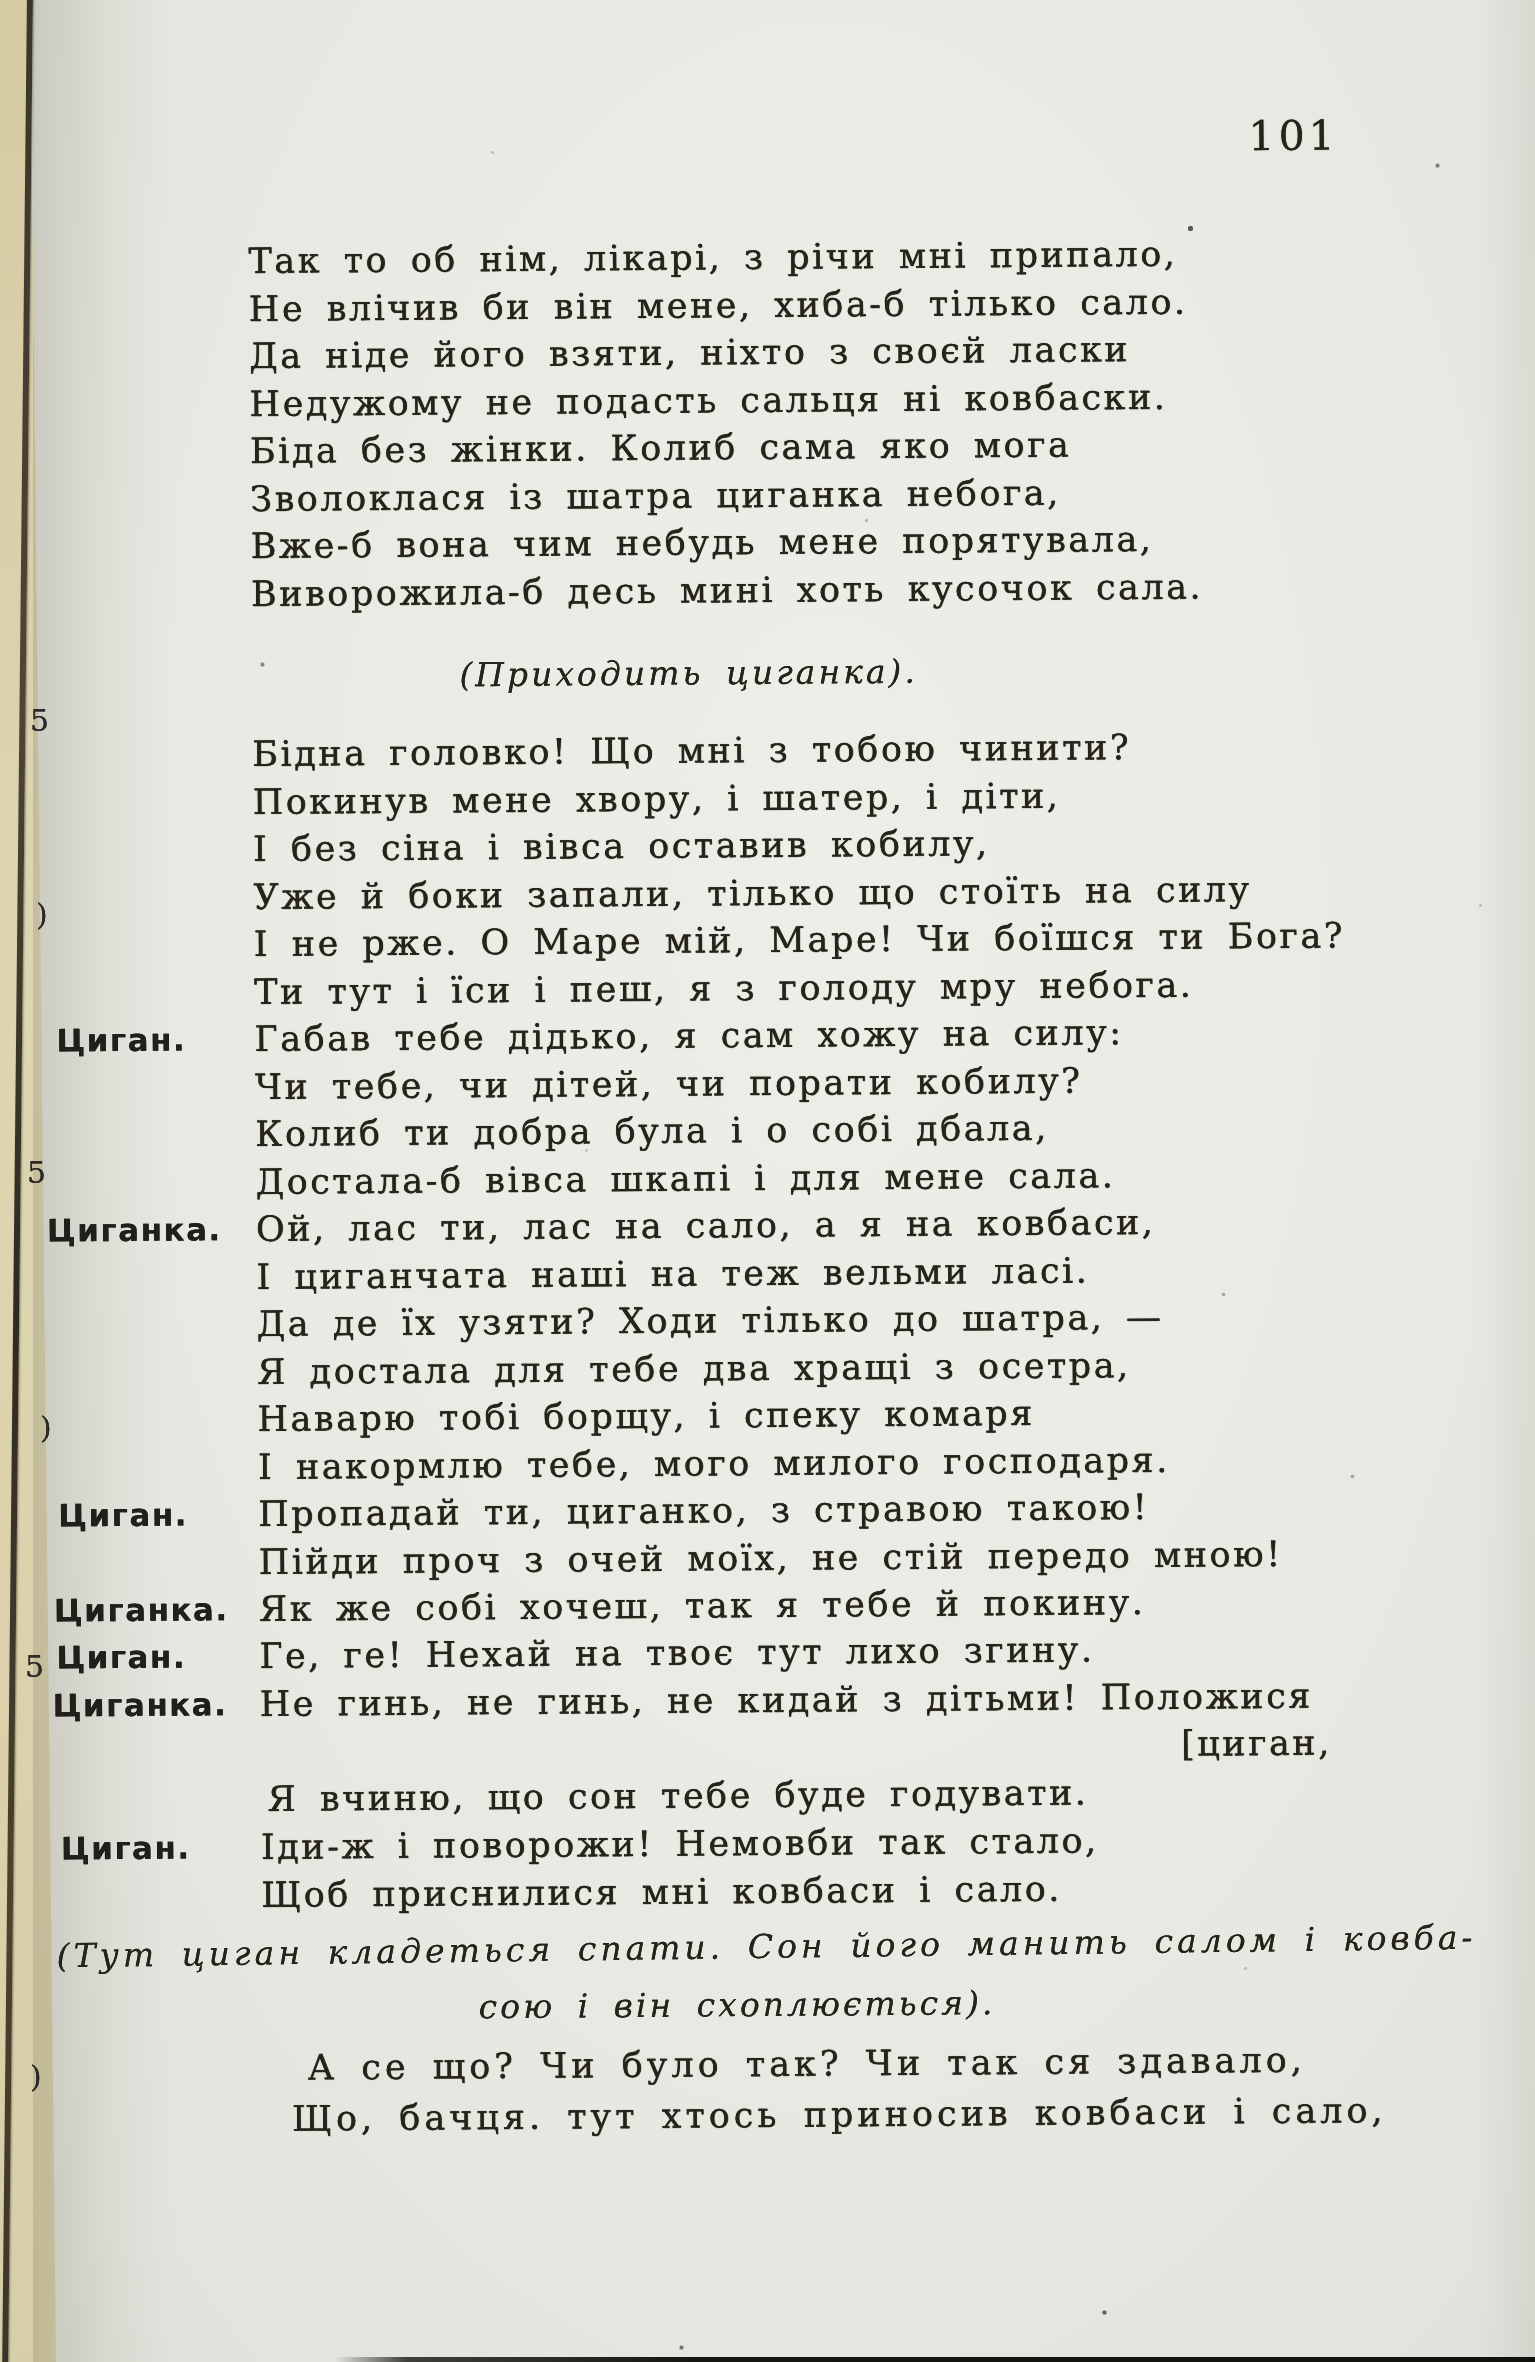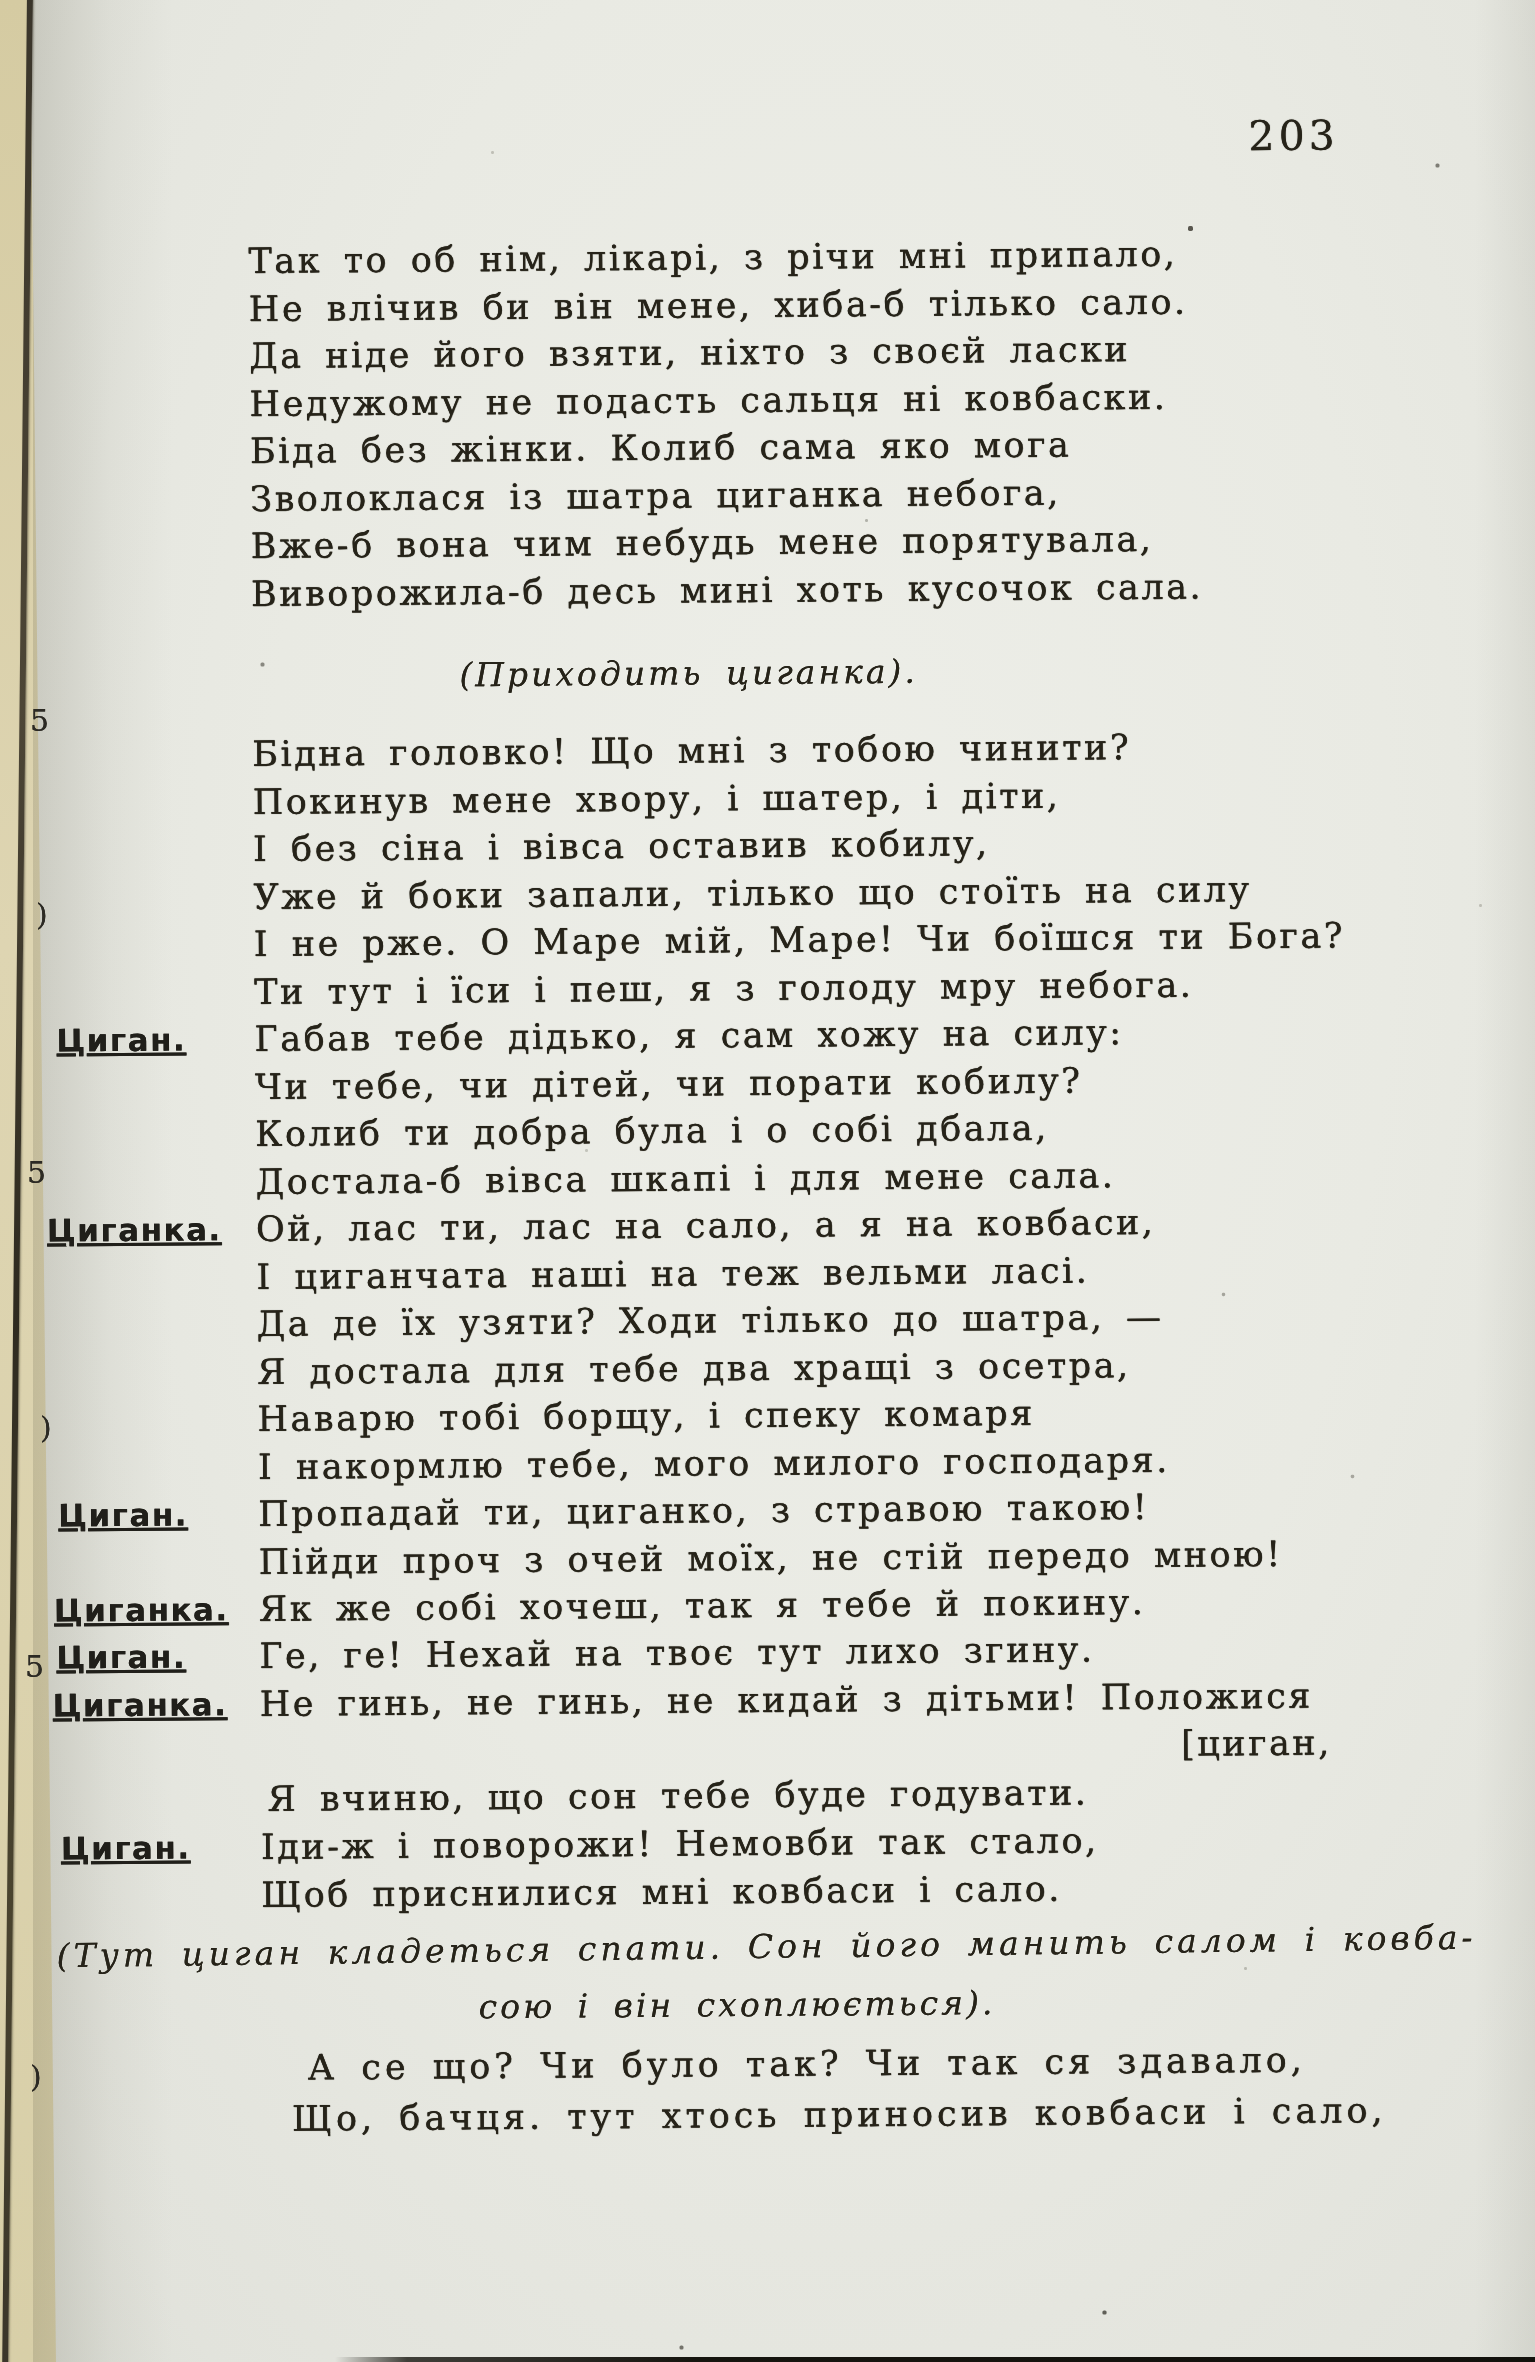--- a/index.html
+++ b/index.html
@@ -39,21 +39,21 @@
       586px 1150px 0 1px rgba(95,92,78,.28);}
   .text-layer{position:absolute;inset:0;transform:rotate(-0.45deg);transform-origin:760px 1100px;}
   .pagenum{position:absolute;top:116px;left:1256px;font-size:41px;letter-spacing:4px;
     text-shadow:0 0 0.8px #262319;}
   .block{position:absolute;left:255px;}
   .vl{white-space:nowrap;font-size:35px;line-height:47.5px;letter-spacing:2.5px;word-spacing:8px;
     text-shadow:0 0 0.7px #262319,0.4px 0.4px 0.6px rgba(38,35,25,.45);}
   .single{position:absolute;}
   .speaker{position:absolute;font-family:"DejaVu Sans","Liberation Sans",sans-serif;font-weight:bold;
     font-size:31px;line-height:47.5px;letter-spacing:1.5px;color:#201f1a;white-space:nowrap;
-    text-shadow:0 0 0.6px #201f1a;text-decoration:underline;}
+    text-shadow:0 0 0.6px #201f1a;}
   .stage{position:absolute;font-style:italic;font-size:33px;line-height:46px;letter-spacing:3px;
     word-spacing:9px;white-space:nowrap;text-shadow:0 0 0.6px #262319;}
   .stage.wide{white-space:normal;text-align:justify;text-align-last:justify;letter-spacing:4px;
     transform:rotate(-0.3deg);}
   .stage.center{text-align:center;white-space:nowrap;}
   .mark{position:absolute;font-size:30px;line-height:30px;color:#2c2a24;
     text-shadow:0 0 0.6px #2c2a24;}
 </style>
 </head>
 <body>
@@ -69,21 +69,21 @@
 
   <div class="mark" style="top:706px;left:30px">5</div>
   <div class="mark" style="top:900px;left:36px">)</div>
   <div class="mark" style="top:1158px;left:27px">5</div>
   <div class="mark" style="top:1413px;left:40px">)</div>
   <div class="mark" style="top:1652px;left:25px">5</div>
   <div class="mark" style="top:2062px;left:30px">)</div>
 
   <div class="text-layer">
 
-    <div class="pagenum">203</div>
+    <div class="pagenum">101</div>
 
     <div class="block" style="top:234px">
       <div class="vl">Так то об нім, лікарі, з річи мні припало,</div>
       <div class="vl">Не влічив би він мене, хиба-б тілько сало.</div>
       <div class="vl">Да ніде його взяти, ніхто з своєй ласки</div>
       <div class="vl">Недужому не подасть сальця ні ковбаски.</div>
       <div class="vl">Біда без жінки. Колиб сама яко мога</div>
       <div class="vl">Зволоклася із шатра циганка небога,</div>
       <div class="vl">Вже-б вона чим небудь мене порятувала,</div>
       <div class="vl">Виворожила-б десь мині хоть кусочок сала.</div>

